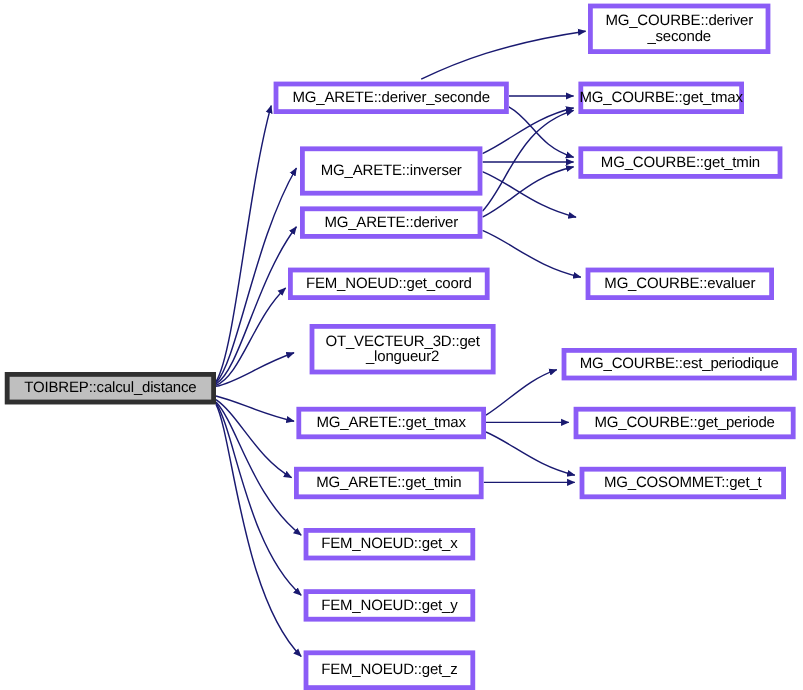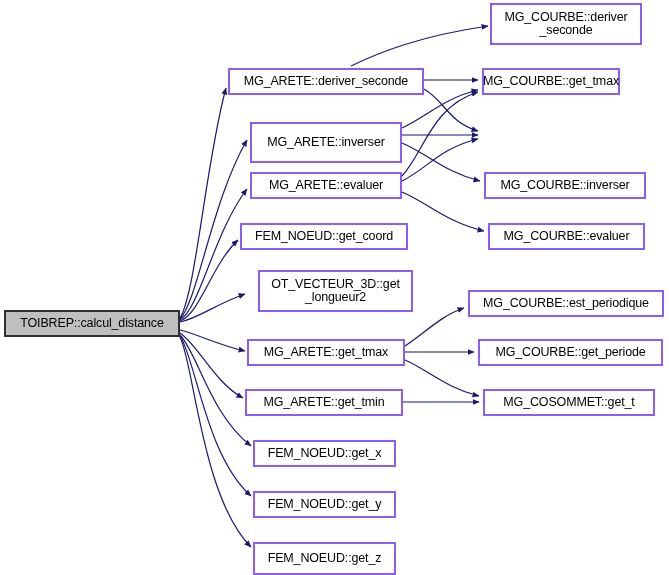--- a/index.html
+++ b/index.html
@@ -19,21 +19,21 @@
     position: absolute;
     left: 0;
     top: 0;
     width: 669px;
     height: 575px;
   }
   .node {
     position: absolute;
     box-sizing: border-box;
     background: #ffffff;
-    border: 2px solid #8b5cf6;
+    border: 4px solid #8b5cf6;
     color: #000000;
     font-size: 12.5px;
     line-height: 13.5px;
     letter-spacing: -0.15px;
     display: flex;
     align-items: center;
     justify-content: center;
     text-align: center;
     white-space: pre-line;
     cursor: default;
@@ -73,30 +73,30 @@
       <path d="M 402,181 C 428,168 440,148 478,139" fill="none" stroke="#191970" stroke-width="1.2" marker-end="url(#arrowhead)"></path>
       <path d="M 402,192 C 428,203 446,222 484,231" fill="none" stroke="#191970" stroke-width="1.2" marker-end="url(#arrowhead)"></path>
       <path d="M 405,346 C 424,334 440,316 464,308" fill="none" stroke="#191970" stroke-width="1.2" marker-end="url(#arrowhead)"></path>
       <path d="M 405,352 L 474,352" fill="none" stroke="#191970" stroke-width="1.2" marker-end="url(#arrowhead)"></path>
       <path d="M 405,360 C 428,370 446,388 479,396" fill="none" stroke="#191970" stroke-width="1.2" marker-end="url(#arrowhead)"></path>
       <path d="M 403,402 L 479,402" fill="none" stroke="#191970" stroke-width="1.2" marker-end="url(#arrowhead)"></path>
     </svg>
 <div class="node root" style="left: 4px; top: 310px; width: 176px; height: 27px;">TOIBREP::calcul_distance</div>
     <div class="node" style="left: 228px; top: 68px; width: 196px; height: 27px;">MG_ARETE::deriver_seconde</div>
     <div class="node" style="left: 250px; top: 122px; width: 152px; height: 41px;">MG_ARETE::inverser</div>
-    <div class="node" style="left: 250px; top: 172px; width: 152px; height: 27px;">MG_ARETE::evaluer</div>
+    <div class="node" style="left: 250px; top: 172px; width: 152px; height: 27px;">MG_ARETE::deriver</div>
     <div class="node" style="left: 240px; top: 223px; width: 168px; height: 27px;">FEM_NOEUD::get_coord</div>
     <div class="node" style="left: 258px; top: 270px; width: 155px; height: 42px;">OT_VECTEUR_3D::get
 _longueur2</div>
     <div class="node" style="left: 247px; top: 339px; width: 158px; height: 27px;">MG_ARETE::get_tmax</div>
     <div class="node" style="left: 245px; top: 389px; width: 158px; height: 27px;">MG_ARETE::get_tmin</div>
     <div class="node" style="left: 253px; top: 440px; width: 143px; height: 27px;">FEM_NOEUD::get_x</div>
     <div class="node" style="left: 253px; top: 491px; width: 143px; height: 27px;">FEM_NOEUD::get_y</div>
     <div class="node" style="left: 253px; top: 542px; width: 143px; height: 33px;">FEM_NOEUD::get_z</div>
     <div class="node" style="left: 490px; top: 3px; width: 152px; height: 42px;">MG_COURBE::deriver
 _seconde</div>
     <div class="node" style="left: 482px; top: 68px; width: 138px; height: 27px;">MG_COURBE::get_tmax</div>
-    <div class="node" style="left: 484px; top: 172px; width: 162px; height: 27px;">MG_COURBE::inverser</div>
+    <div class="node" style="left: 482px; top: 122px; width: 170px; height: 27px;">MG_COURBE::get_tmin</div>
     <div class="node" style="left: 488px; top: 223px; width: 157px; height: 27px;">MG_COURBE::evaluer</div>
     <div class="node" style="left: 478px; top: 339px; width: 185px; height: 27px;">MG_COURBE::get_periode</div>
     <div class="node" style="left: 468px; top: 290px; width: 196px; height: 27px;">MG_COURBE::est_periodique</div>
     <div class="node" style="left: 483px; top: 389px; width: 172px; height: 27px;">MG_COSOMMET::get_t</div>
   </div>
 
 </body></html>

